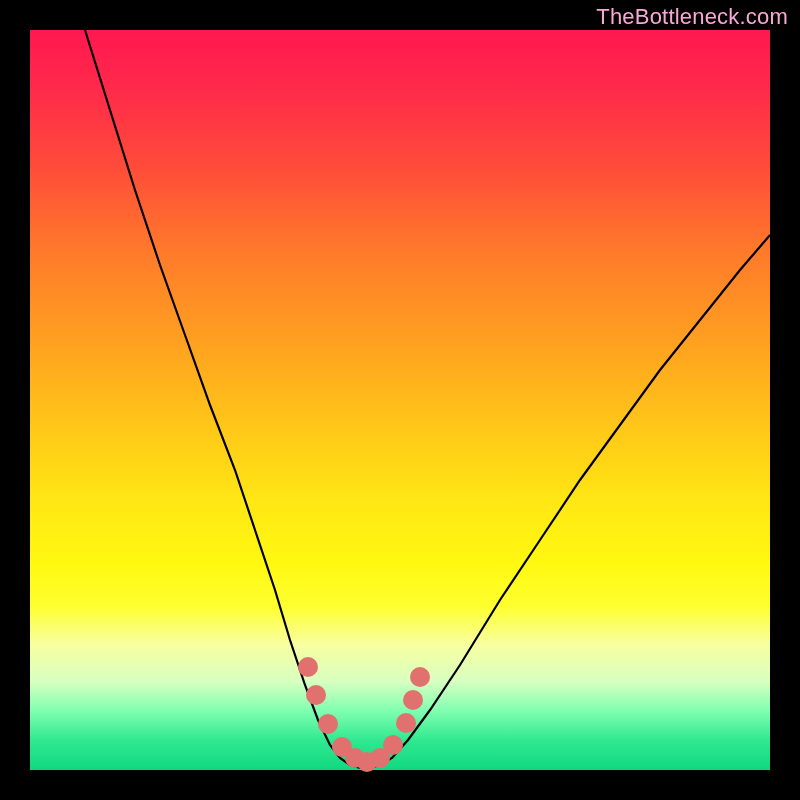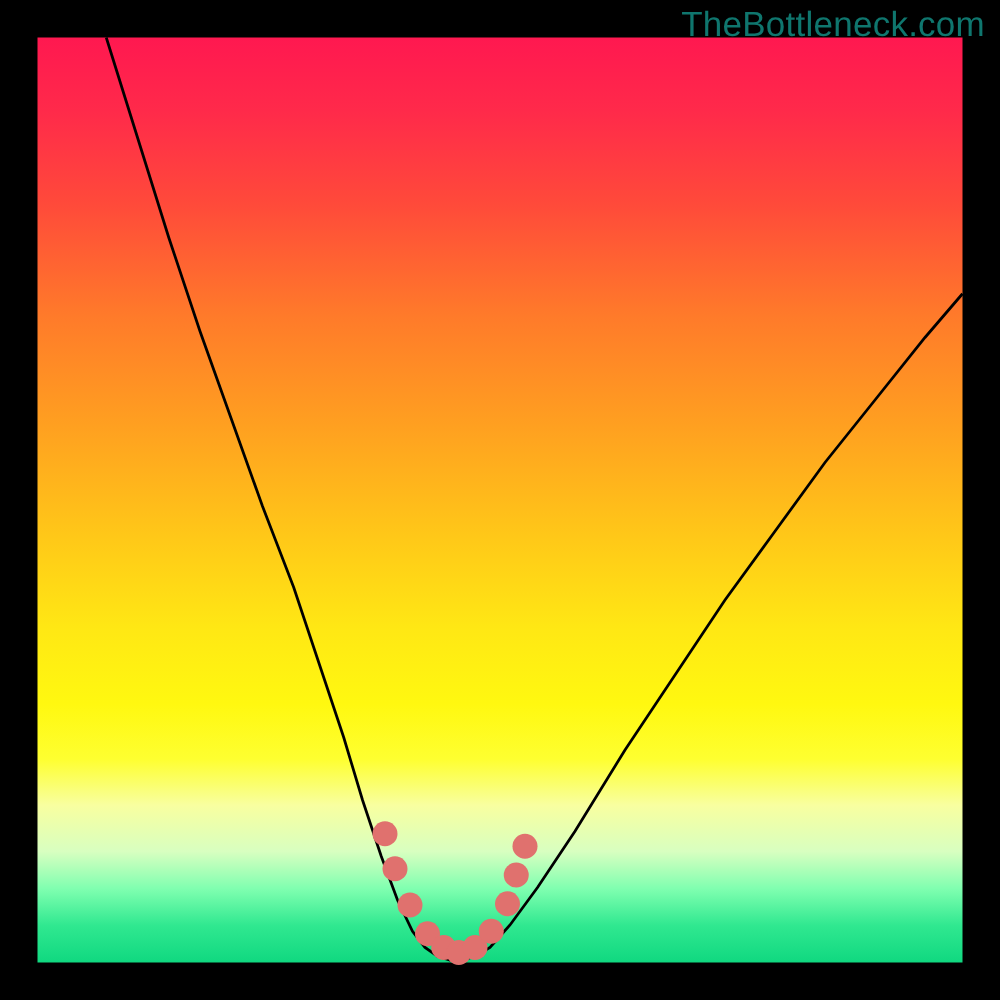--- a/index.html
+++ b/index.html
@@ -36,22 +36,22 @@
       #d8ffc0 88%,
       #80ffb0 92%,
       #30e890 96%,
       #10d880 100%
     );
   }
   .watermark {
     position: absolute;
     top: 4px;
     right: 12px;
-    color: #0f766e;
-    font-size: 28px;
+    color: #f9a8d4;
+    font-size: 22px;
     font-weight: 500;
     letter-spacing: 0.2px;
   }
   svg.curve {
     position: absolute;
     left: 30px;
     top: 30px;
     width: 740px;
     height: 740px;
     overflow: visible;

